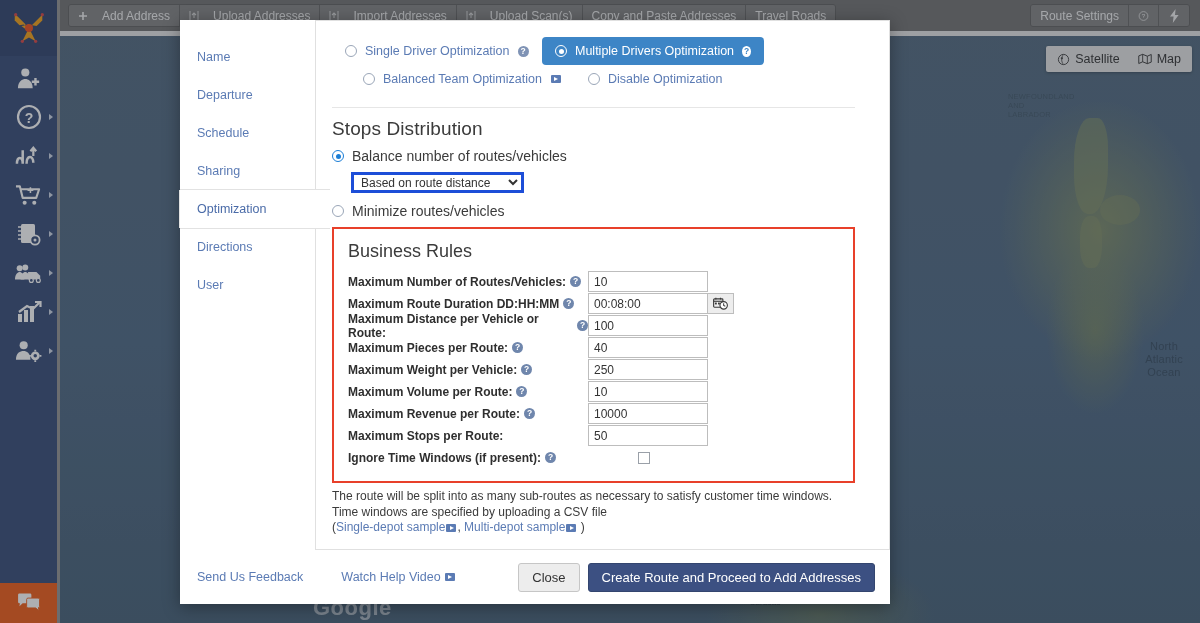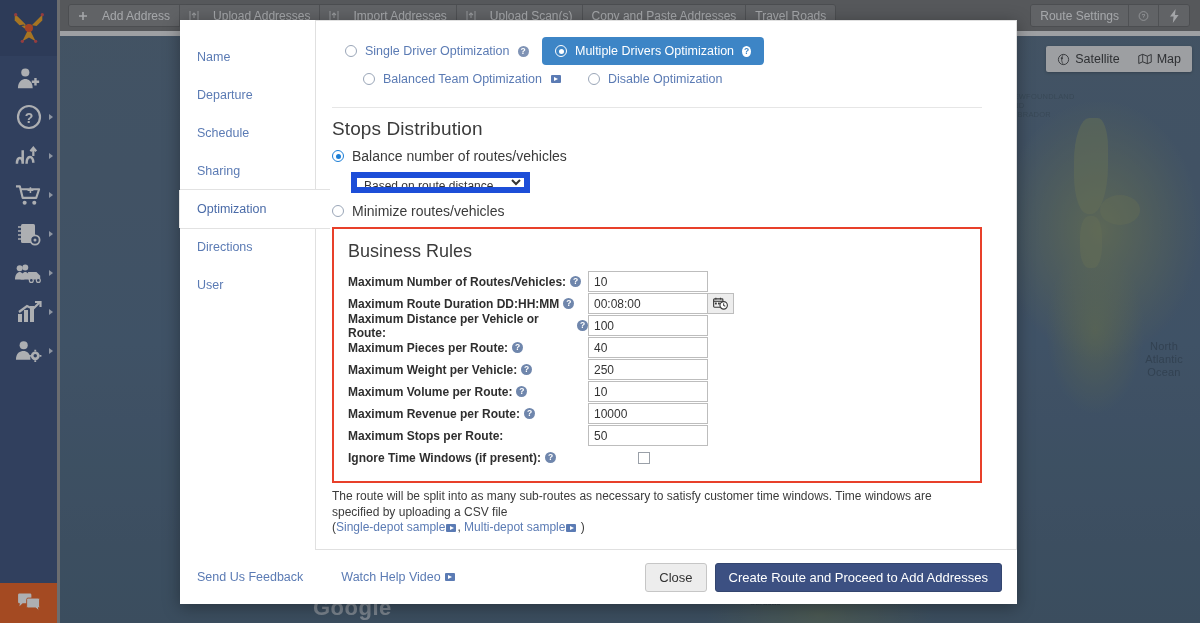--- a/index.html
+++ b/index.html
@@ -132,21 +132,21 @@
   
   .scrim {
     position: absolute; left: 0; top: 0; right: 0; bottom: 0;
     background: rgba(20,25,35,.35);
     z-index: 40;
   }
 
   
   .modal {
     position: absolute; left: 180px; top: 20px;
-    width: 837px; height: 584px;
+    width: 710px; height: 584px;
     background: #ffffff;
     box-shadow: 0 3px 16px rgba(0,0,0,.35);
     z-index: 50;
     display: flex; flex-direction: column;
   }
   .modal-body { flex: 1; display: flex; min-height: 0; }
 
   
   .mtabs {
     width: 135px; flex: 0 0 135px;
@@ -224,21 +224,21 @@
     font-size: 14px; color: #3b3b3b;
     margin: 4px 0;
     cursor: pointer;
   }
 
   select.mini {
     margin: 4px 0 6px 19px;
     height: 21px;
     font-size: 12px;
     font-family: "Liberation Sans", sans-serif;
-    border: 6px solid #1d4ed8;
+    border: 3px solid #1d4ed8;
     background: #fff;
     color: #333;
     padding: 0 3px;
   }
 
   
   .biz {
     border: 2px solid #e8402a;
     padding: 10px 14px 12px 14px;
     margin: 8px 0 6px 0;

